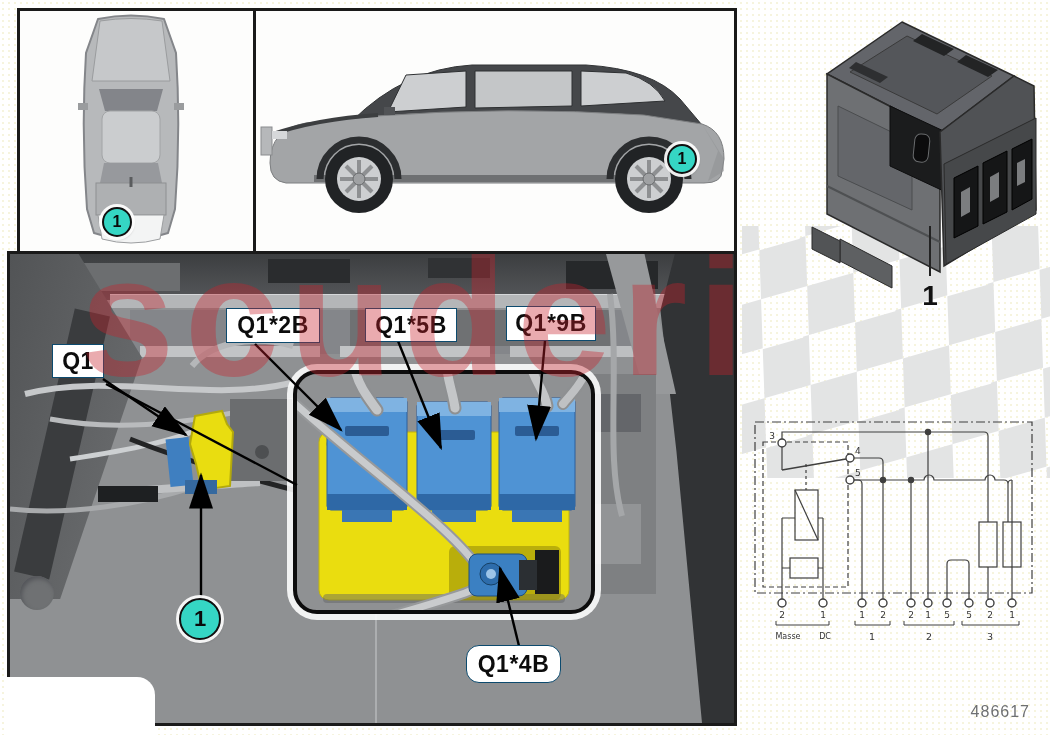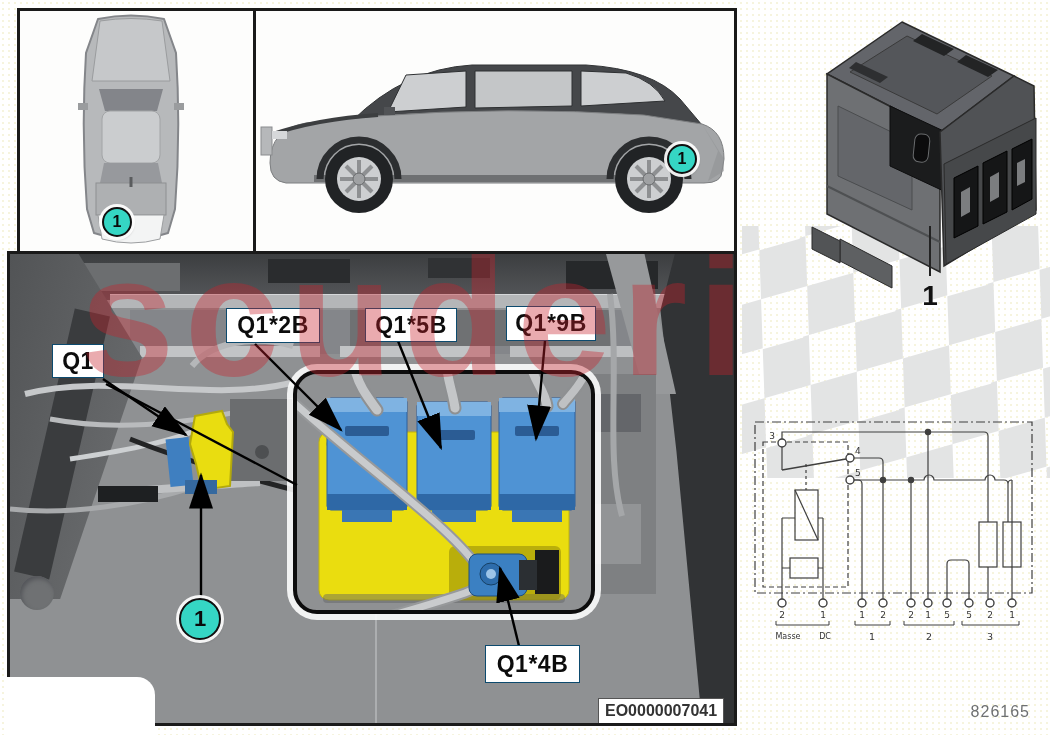--- a/index.html
+++ b/index.html
@@ -249,22 +249,21 @@
         <line x1="388" y1="87" x2="431" y2="194" marker-end="url(#ah)"></line>
         <line x1="535" y1="87" x2="526" y2="185" marker-end="url(#ah)"></line>
         <line x1="509" y1="392" x2="490" y2="314" marker-end="url(#ah)"></line>
       </g>
     </svg>
 
     <div class="plabel" style="left:42px;top:90px;width:50px;height:32px;">Q1</div>
     <div class="plabel" style="left:216px;top:54px;width:92px;height:33px;">Q1*2B</div>
     <div class="plabel" style="left:355px;top:54px;width:90px;height:32px;">Q1*5B</div>
     <div class="plabel" style="left:496px;top:52px;width:88px;height:33px;">Q1*9B</div>
-    <div class="plabel" style="left:475px;top:391px;width:93px;height:36px;">Q1*4B</div>
-    <div class="codebox" style="left:588px;top:444px;height:24px;">EO0000007041</div>
+    <div class="plabel" style="left:456px;top:391px;width:93px;height:36px;border-radius:13px;">Q1*4B</div>
 
     <div class="badge big" style="left:169px;top:344px;">1</div>
 
     <div id="watermark">scuderia</div>
   </div>
 
   <div class="badge small" style="left:102px;top:207px;">1</div>
   <div class="badge small" style="left:667px;top:144px;">1</div>
 
   <div id="corner-cutout"></div>
@@ -383,14 +382,14 @@
 
     <g fill="#333" text-anchor="middle">
       <text x="40" y="227" font-size="8">Masse</text>
       <text x="77" y="227" font-size="8">DC</text>
       <text x="124" y="228" font-size="9.5">1</text>
       <text x="181" y="228" font-size="9.5">2</text>
       <text x="242" y="228" font-size="9.5">3</text>
     </g>
   </svg>
 
-  <div id="doc-number">826165</div>
+  <div id="doc-number">486617</div>
 </div>
 
 </body></html>

